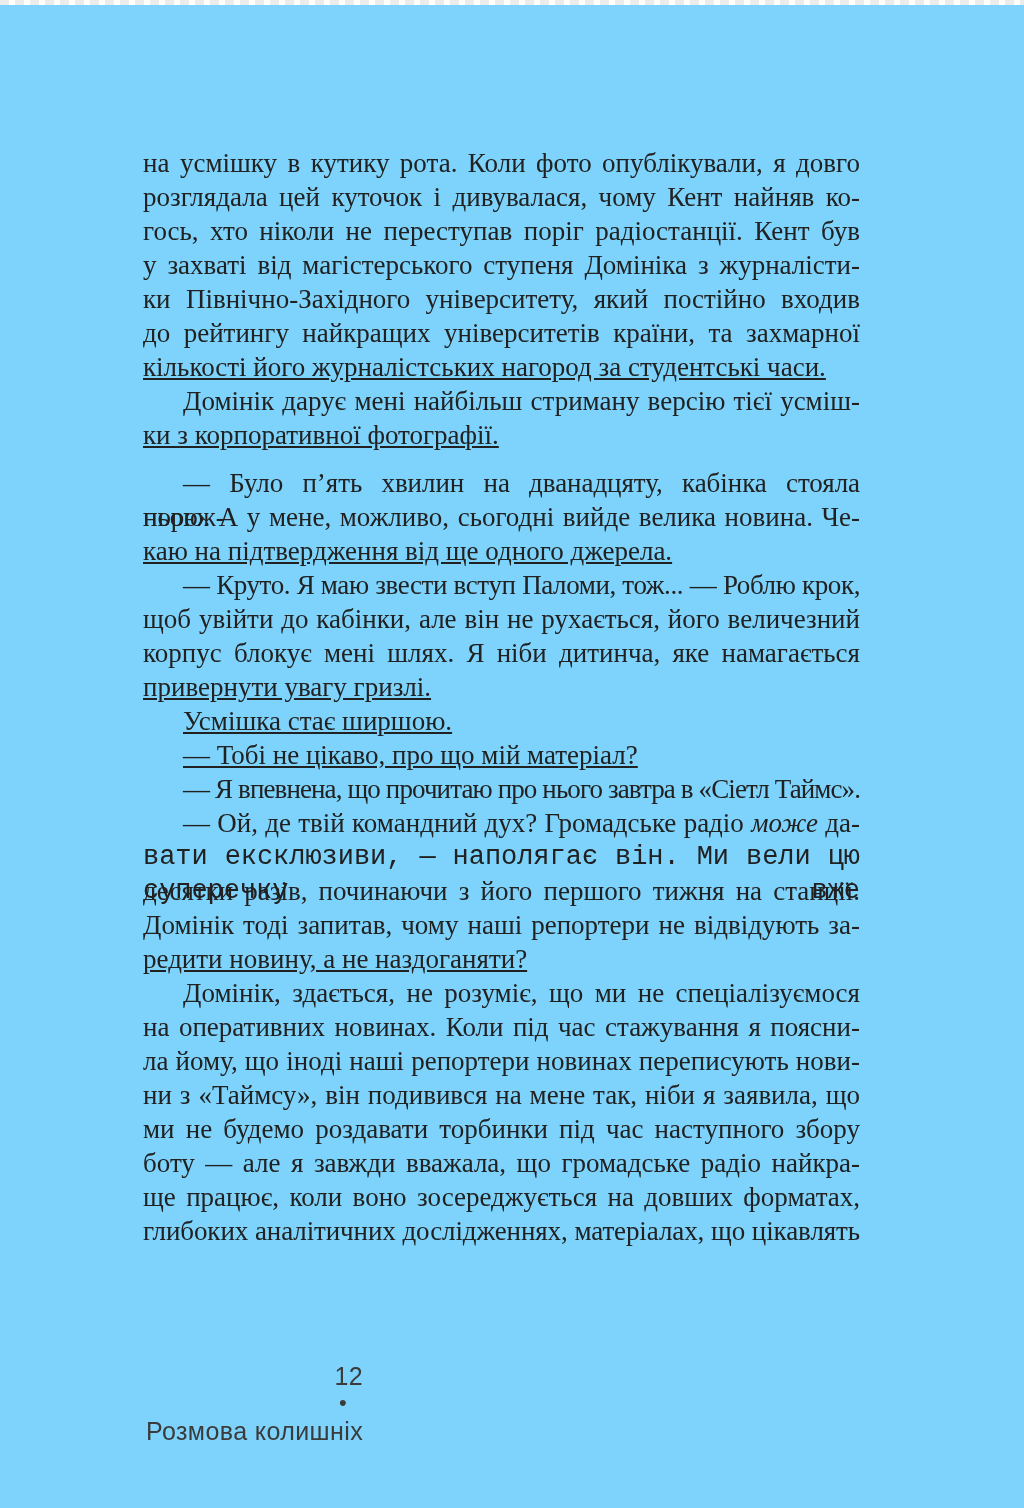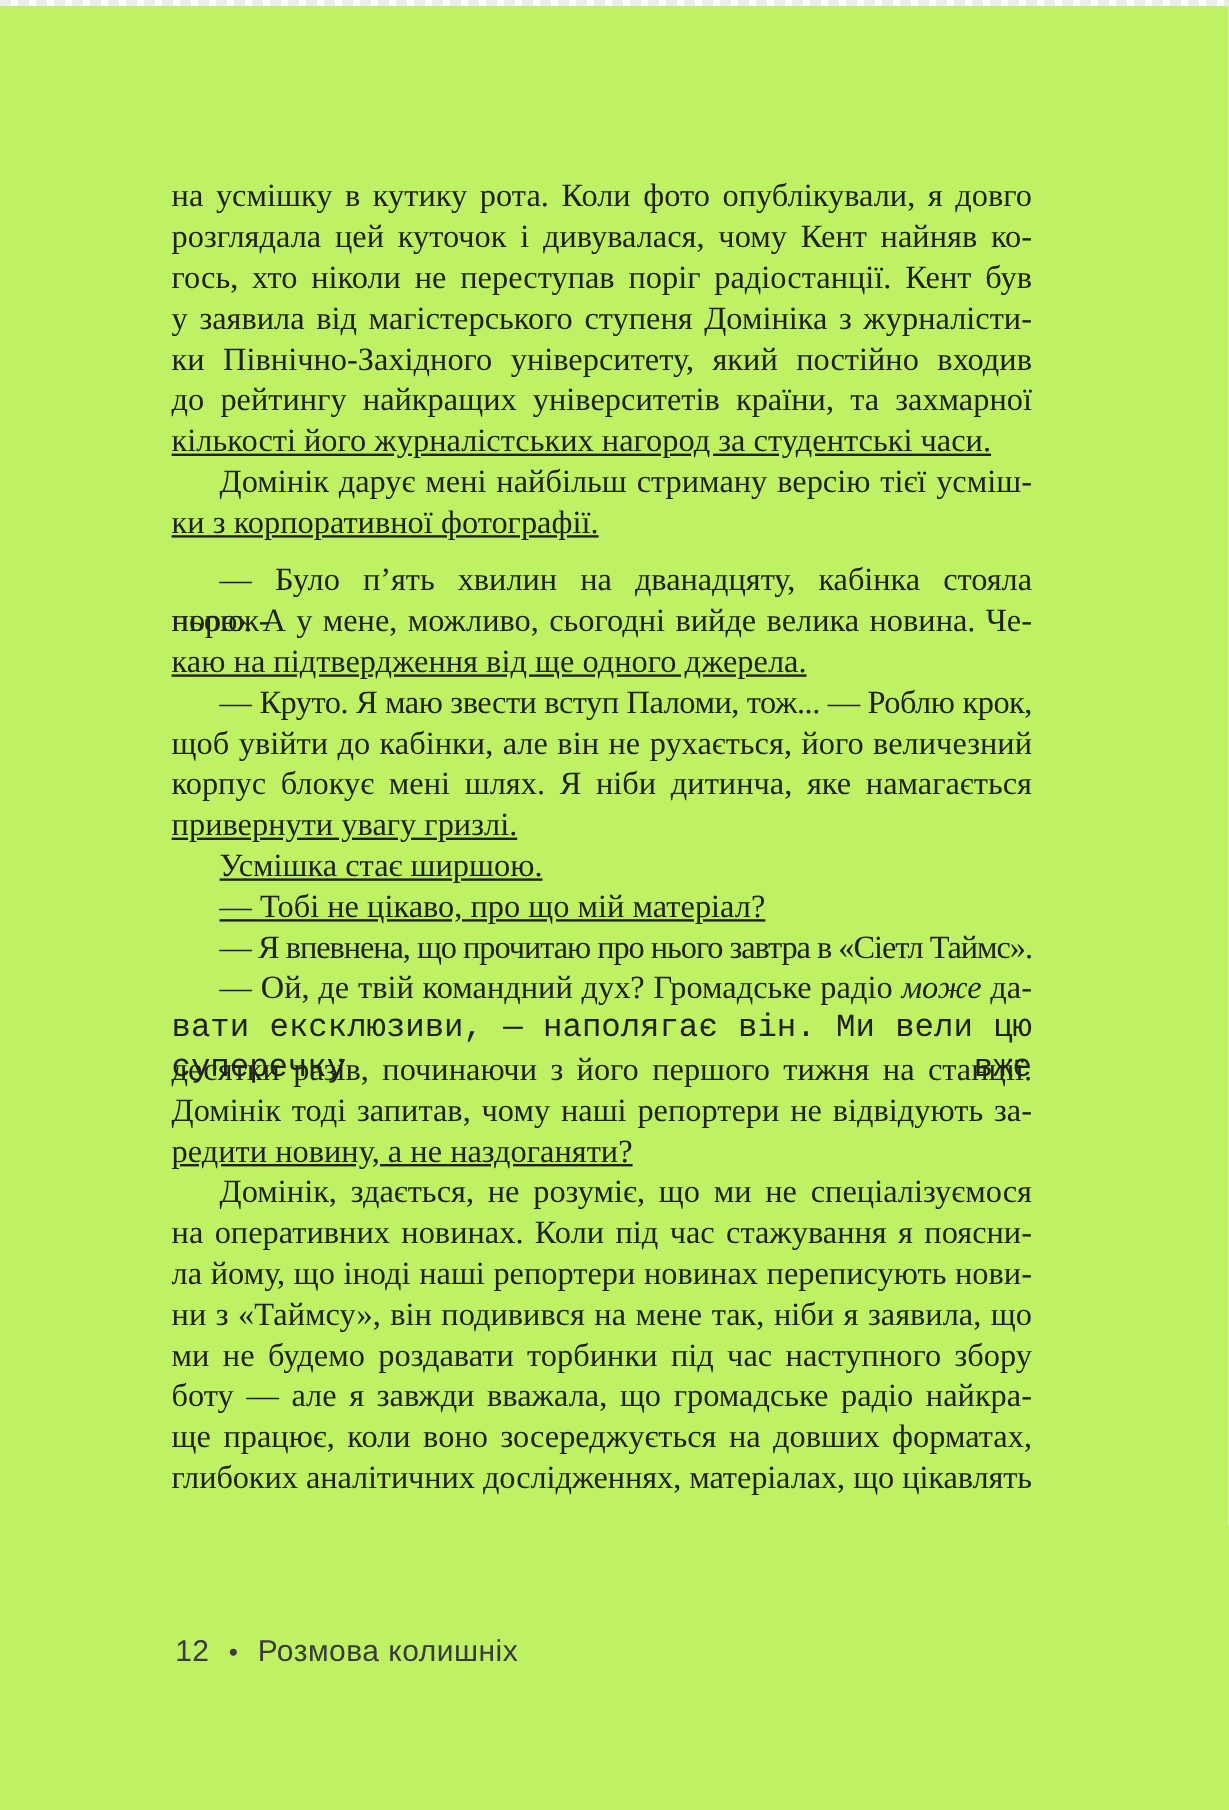--- a/index.html
+++ b/index.html
@@ -7,21 +7,21 @@
     padding: 0;
     width: 1024px;
     height: 1508px;
     background: #ffffff;
     overflow: hidden;
   }
   .page {
     position: relative;
     width: 1024px;
     height: 1508px;
-    background: #bef264;
+    background: #7dd3fc;
     font-family: "Liberation Serif", "DejaVu Serif", serif;
   }
   .edge-separator {
     position: absolute;
     top: 0;
     left: 0;
     width: 1024px;
     height: 5px;
     background: repeating-linear-gradient(
       to right,
@@ -58,40 +58,41 @@
   .page-footer {
     position: absolute;
     left: 146px;
     top: 1362px;
     display: flex;
     align-items: flex-end;
     font-family: "Liberation Sans", "DejaVu Sans", sans-serif;
     color: #3b3b3b;
     font-size: 25px;
     letter-spacing: 0.4px;
+    flex-direction: column;
   }
   .footer-sep {
     display: inline-block;
     margin: 0 16px;
     font-size: 22px;
     color: #3b3b3b;
     transform: translateY(-1px);
   }
 </style>
 </head>
 <body>
 
 <div class="page">
   <div class="edge-separator"></div>
 
   <div class="page-text" id="page-text">
       <div class="line" style=""><span class="seg">на усмішку в кутику рота. Коли фото опублікували, я довго</span></div>
       <div class="line" style=""><span class="seg">розглядала цей куточок і дивувалася, чому Кент найняв ко-</span></div>
       <div class="line" style=""><span class="seg">гось, хто ніколи не переступав поріг радіостанції. Кент був</span></div>
-      <div class="line" style=""><span class="seg">у заявила від магістерського ступеня Домініка з журналісти-</span></div>
+      <div class="line" style=""><span class="seg">у захваті від магістерського ступеня Домініка з журналісти-</span></div>
       <div class="line" style=""><span class="seg">ки Північно-Західного університету, який постійно входив</span></div>
       <div class="line" style=""><span class="seg">до рейтингу найкращих університетів країни, та захмарної</span></div>
       <div class="line par-end" style=""><span class="seg">кількості його журналістських нагород за студентські часи.</span></div>
       <div class="line indent" style=""><span class="seg">Домінік дарує мені найбільш стриману версію тієї усміш-</span></div>
       <div class="line par-end" style=""><span class="seg">ки з корпоративної фотографії.</span></div>
       <div class="line indent" style="letter-spacing: -0.05px; margin-top: 14px;"><span class="seg">— Було п’ять хвилин на дванадцяту, кабінка стояла порож-</span></div>
       <div class="line" style=""><span class="seg">ньою. А у мене, можливо, сьогодні вийде велика новина. Че-</span></div>
       <div class="line par-end" style=""><span class="seg">каю на підтвердження від ще одного джерела.</span></div>
       <div class="line indent" style="letter-spacing: -0.4px;"><span class="seg">— Круто. Я маю звести вступ Паломи, тож... — Роблю крок,</span></div>
       <div class="line" style=""><span class="seg">щоб увійти до кабінки, але він не рухається, його величезний</span></div>

